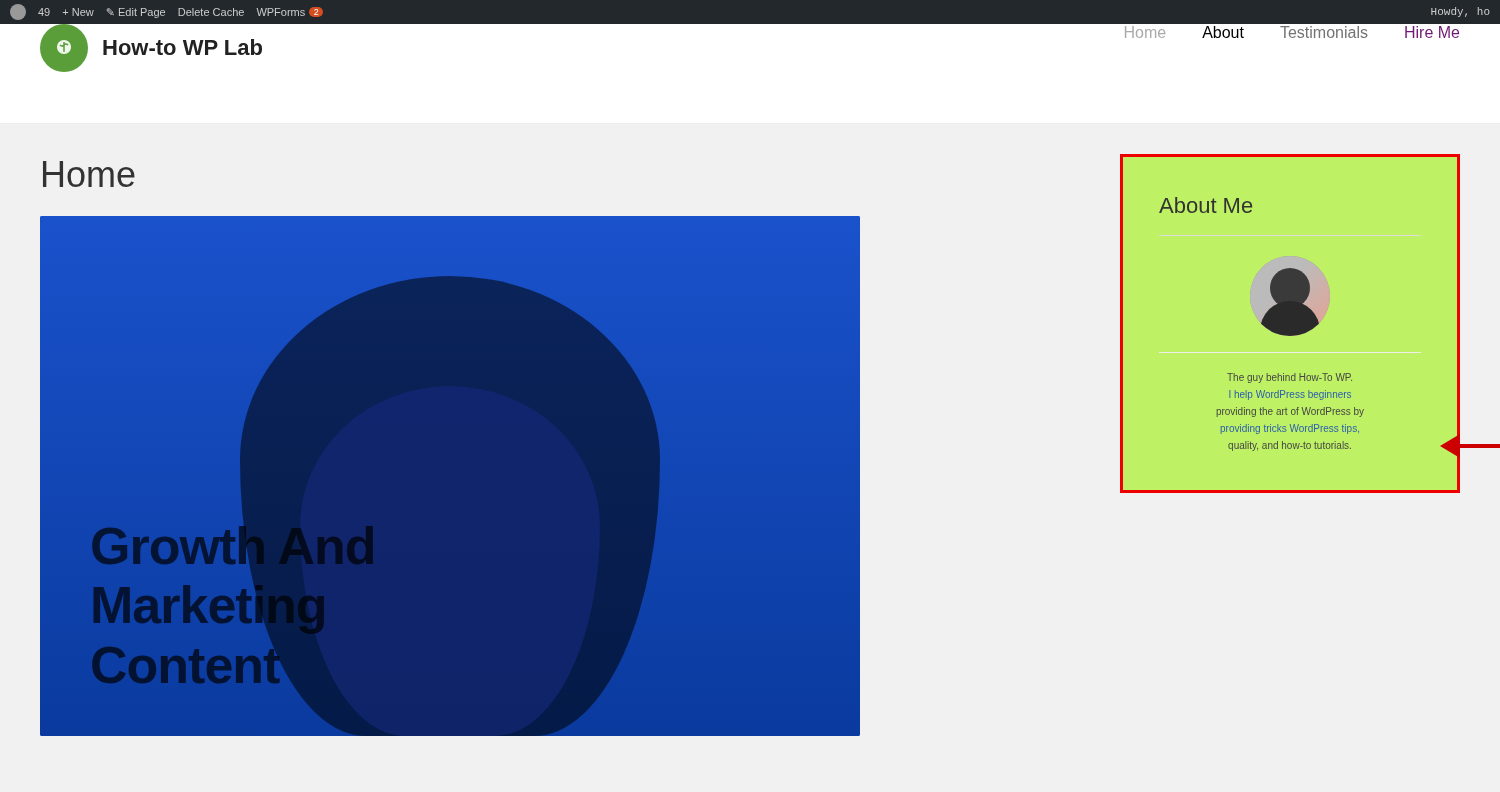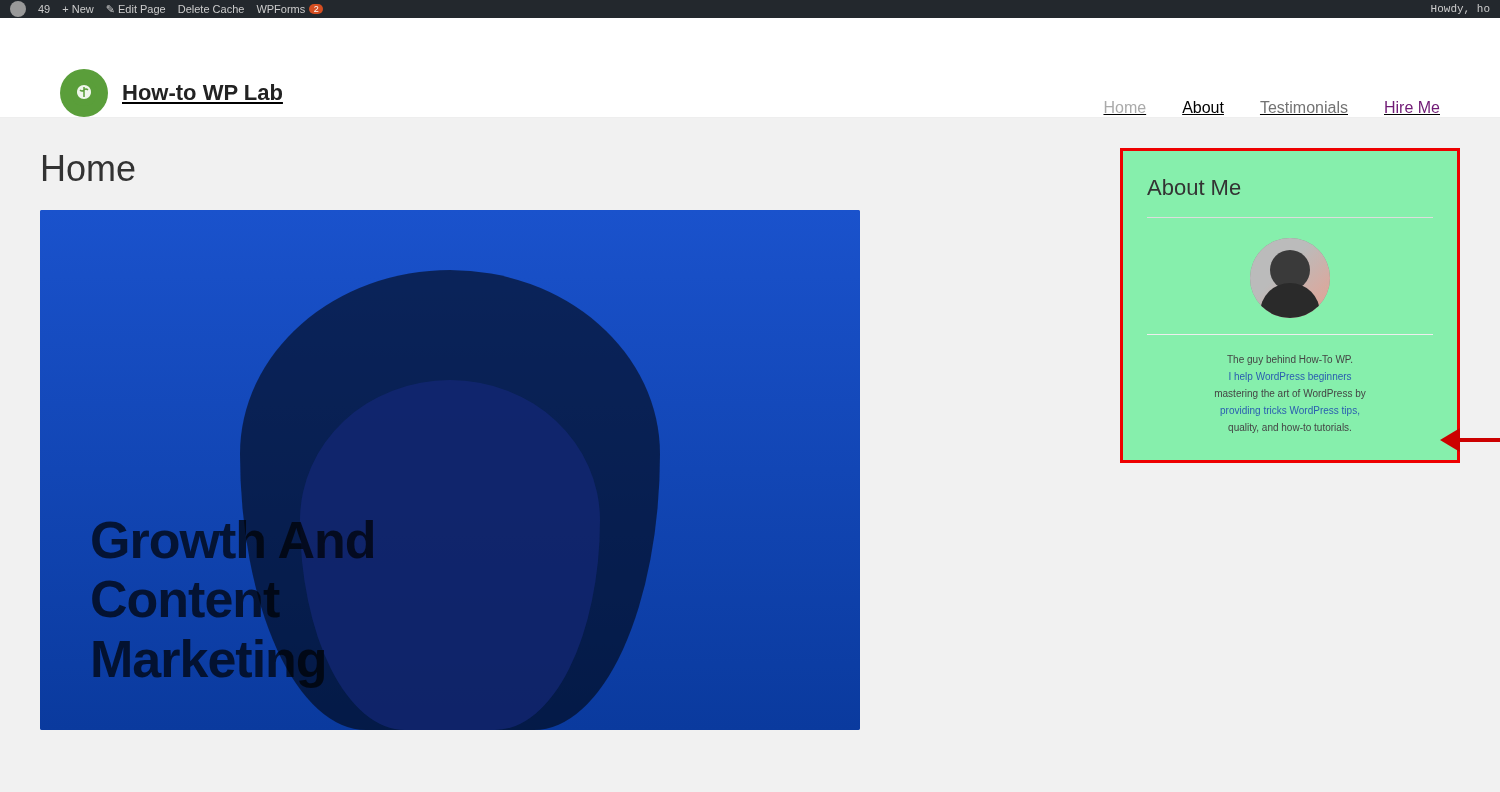--- a/index.html
+++ b/index.html
@@ -1,21 +1,21 @@
 <!DOCTYPE html>
 <html><head>
   <meta charset="utf-8">
   <style>
     * { margin: 0; padding: 0; box-sizing: border-box; }
     body { font-family: Georgia, 'Times New Roman', serif; background: #f1f1f1; }
 
     
     .admin-bar {
       background: #23282d;
-      height: 18px;
+      height: 24px;
       display: flex;
       align-items: center;
       padding: 0 10px;
       justify-content: space-between;
     }
     .admin-bar-left {
       display: flex;
       align-items: center;
       gap: 12px;
     }
@@ -45,27 +45,26 @@
     }
     .admin-bar-right {
       color: #ccc;
       font-size: 11px;
       font-family: Liberation Mono, monospace;
     }
 
     
     .site-header {
       background: #fff;
-      padding: 0 60px;
+      padding: 0 40px;
       height: 100px;
       display: flex;
-      align-items: flex-end;
+      align-items: flex-start;
       justify-content: space-between;
       border-bottom: 1px solid #eee;
-      text-decoration: underline;
     }
     .site-branding {
       display: flex;
       align-items: center;
       gap: 14px;
     }
     .site-logo {
       width: 48px;
       height: 48px;
       background: #5a9e3a;
@@ -177,23 +176,23 @@
       line-height: 1.15;
       letter-spacing: -1px;
     }
 
     
     .sidebar {
       width: 340px;
       flex-shrink: 0;
     }
     .about-widget {
-      background: #86efac;
+      background: #bef264;
       border: 3px solid #e00;
-      padding: 24px;
+      padding: 36px;
       margin-bottom: 20px;
     }
     .widget-title {
       font-size: 22px;
       color: #333;
       font-family: Arial, sans-serif;
       margin-bottom: 16px;
       font-weight: normal;
     }
     .widget-divider {
@@ -330,43 +329,43 @@
     <h1 class="page-title">Home</h1>
     <div class="hero-image">
       <div class="hero-person">
 
         <div class="hero-face">
           <div class="hero-face-inner"></div>
         </div>
       </div>
       <div class="hero-text">
         <div>Growth And</div>
+        <div>Marketing</div>
         <div>Content</div>
-        <div>Marketing</div>
       </div>
     </div>
   </div>
 
   <div class="sidebar-wrapper">
     <div class="sidebar">
       <div class="about-widget">
         <h2 class="widget-title">About Me</h2>
         <hr class="widget-divider">
         <div class="widget-avatar-area">
           <div class="avatar-circle">
             <div class="avatar-bg"></div>
             <div class="avatar-head"></div>
             <div class="avatar-body"></div>
           </div>
         </div>
         <hr class="widget-divider2">
         <p class="widget-bio">
           <span>The guy behind How-To WP.</span><br>
           <span class="link-text">I help WordPress beginners</span><br>
-          <span>mastering the art of WordPress by</span><br>
+          <span>providing the art of WordPress by</span><br>
           <span class="link-text">providing tricks WordPress tips,</span><br>
           <span>quality, and how-to tutorials.</span>
         </p>
       </div>
     </div>
 
     <div class="arrow-container">
       <div class="arrow-head"></div>
       <div class="arrow-line"></div>
     </div>

